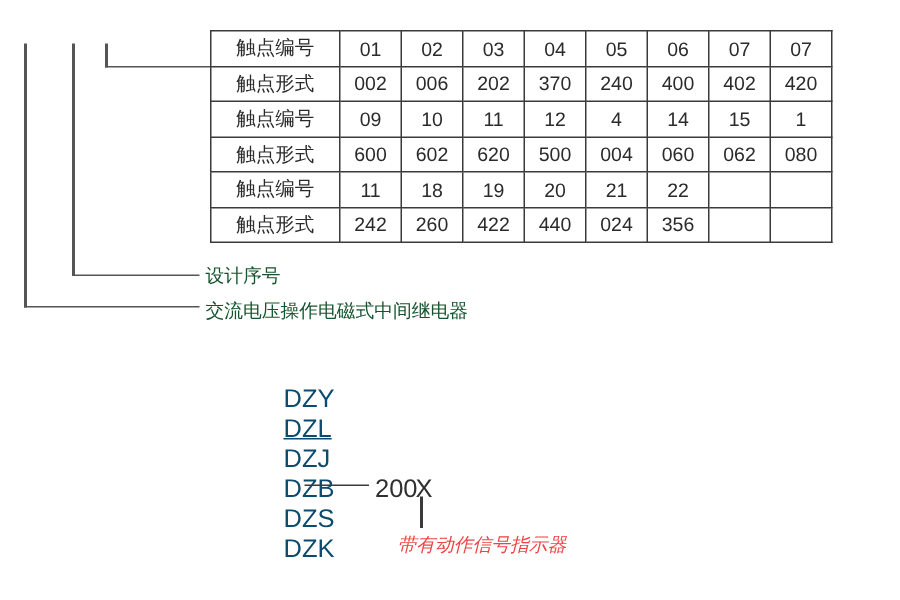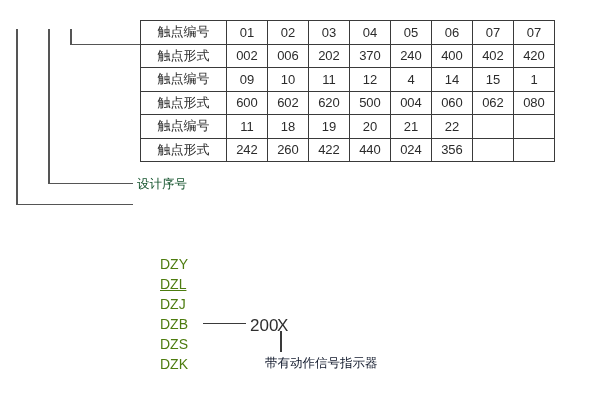--- a/index.html
+++ b/index.html
@@ -65,54 +65,56 @@
     font-size: 13px;
     color: #2b2b2b;
     padding: 0;
   }
   .code-table td.lbl { width: 86px; }
   .code-table td.val { width: 41px; }
 
   
   .series-item {
     position: absolute;
-    left: 160px;
-    font-size: 14px;
-    color: #4d7c0f;
+    left: 189px;
+    font-size: 17px;
+    color: #0c4a6e;
     white-space: nowrap;
   }
   .floating-text {
     position: absolute;
     font-size: 17px;
     color: #2f2f2f;
     white-space: nowrap;
   }
   .indicator-note {
     position: absolute;
     font-size: 12.5px;
-    color: #0f172a;
+    color: #ef4444;
     white-space: nowrap;
+    font-style: italic;
   }
 </style>
 </head>
 <body>
 
 <div class="canvas">
 
 
   <div class="vline" style="left:70px; top:29px; height:16px;"></div>
   <div class="hline" style="left:70px; top:43.5px; width:71px;"></div>
 
   <div class="vline" style="left:48px; top:29px; height:155px;"></div>
   <div class="hline" style="left:48px; top:182.5px; width:85px;"></div>
 
   <div class="vline" style="left:16px; top:29px; height:176px;"></div>
   <div class="hline" style="left:16px; top:203.5px; width:117px;"></div>
 
   <div class="callout-label" style="left:137px; top:176px;">设计序号</div>
+  <div class="callout-label" style="left:137px; top:199px;">交流电压操作电磁式中间继电器</div>
 
   <table class="code-table">
     <tbody>
         <tr>
       <td class="lbl">触点编号</td>
       <td class="val">01</td>
       <td class="val">02</td>
       <td class="val">03</td>
       <td class="val">04</td>
       <td class="val">05</td>

